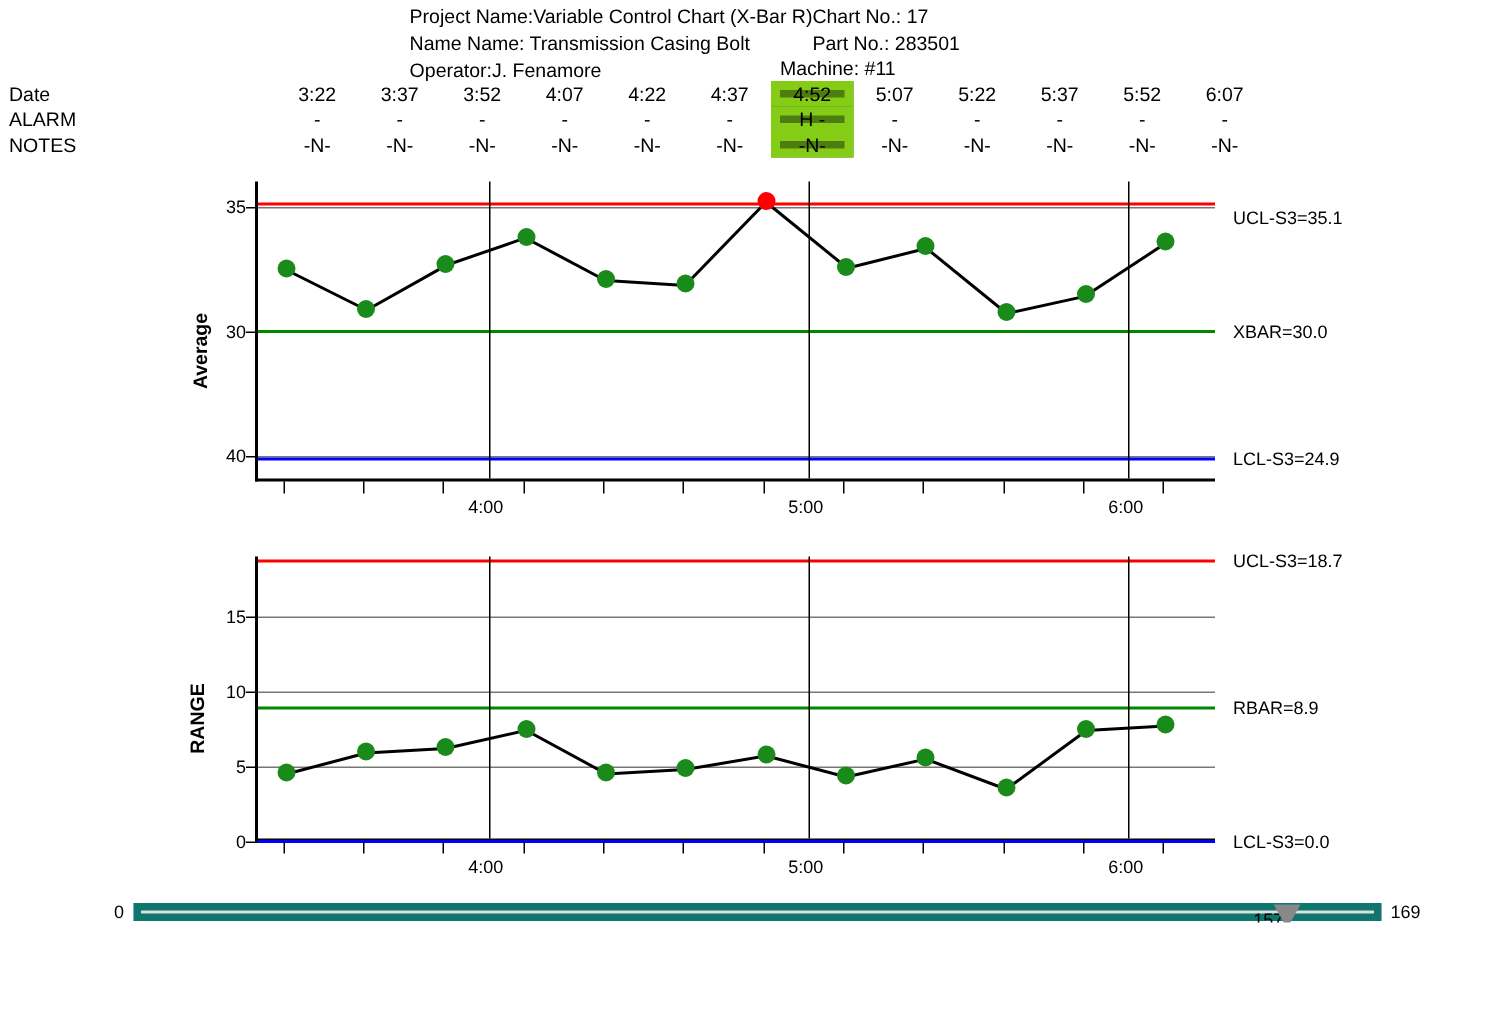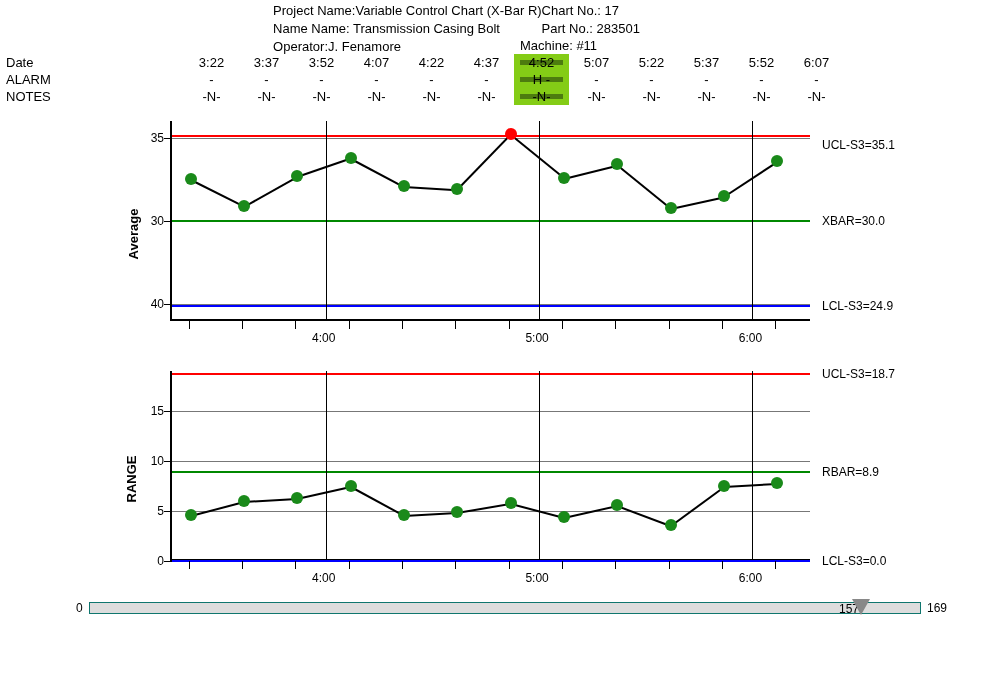--- a/index.html
+++ b/index.html
@@ -99,21 +99,21 @@
   }
   .ln {
     position:absolute; height:2px; background:#000;
     transform-origin:left center; z-index:4;
   }
   .slider {
     margin:14px 40px 0 70px; display:flex; align-items:center;
   }
   .slider-num { font-size:12px; padding:0 6px; }
   .track {
-    flex:1; height:12px; background:#ddd; border:1px solid #0f766e;
+    flex:1; height:12px; background:#ddd; border:5px solid #0f766e;
     position:relative;
   }
   .thumb {
     position:absolute; top:-4px; width:0; height:0;
     border-left:9px solid transparent;
     border-right:9px solid transparent;
     border-top:16px solid #888;
     transform:translateX(-50%);
   }
   .thumb-label {

